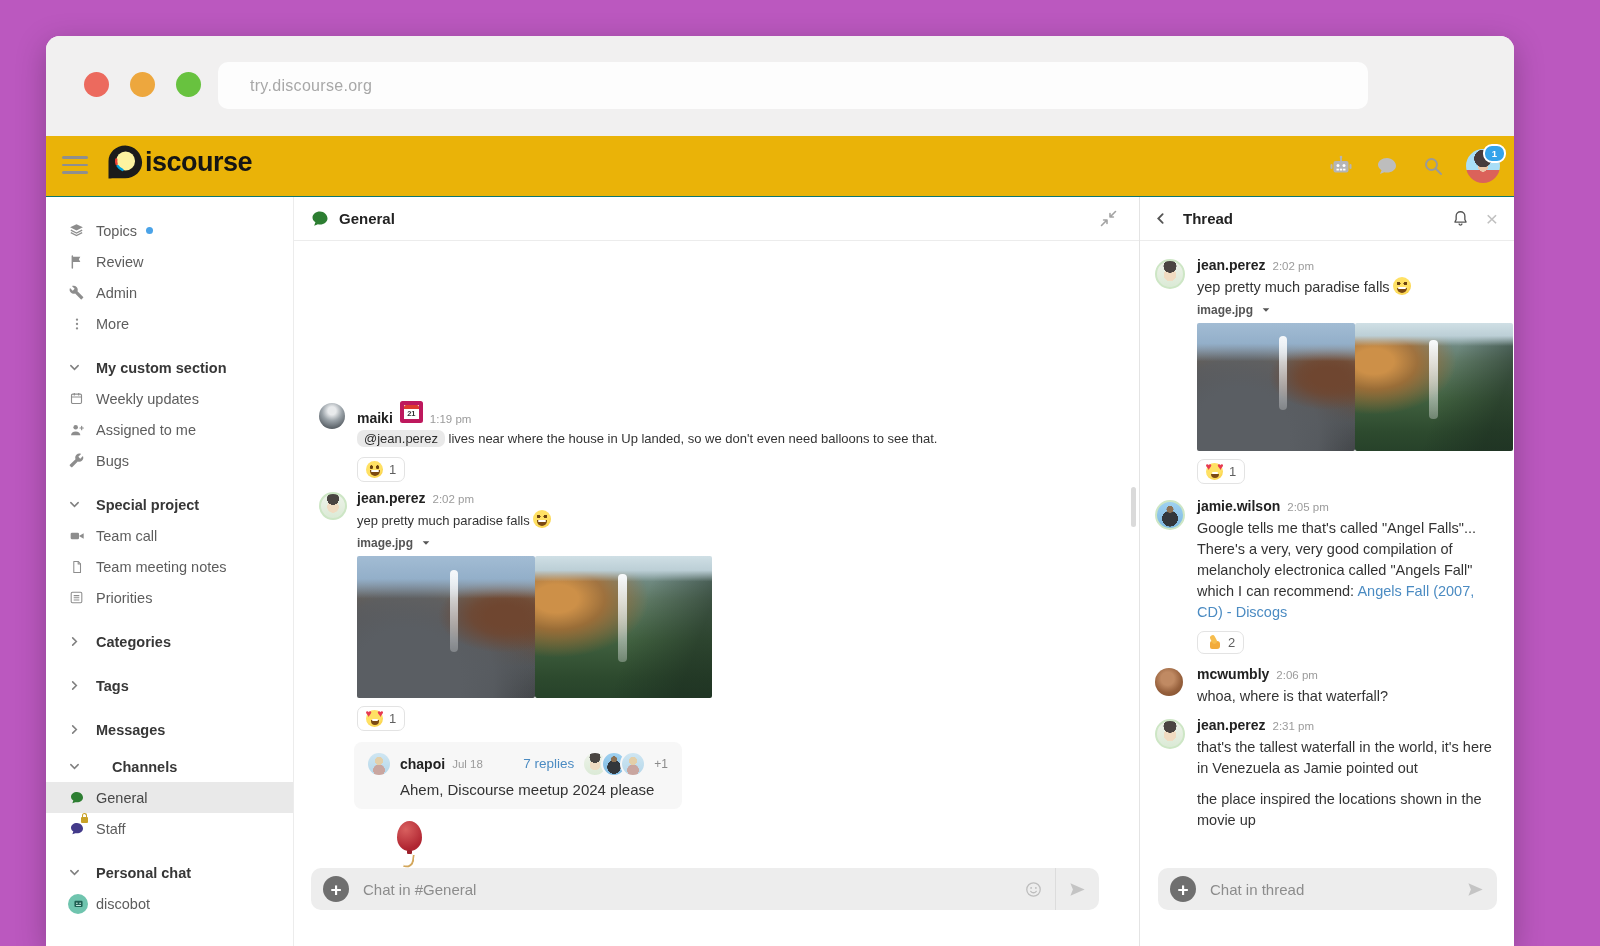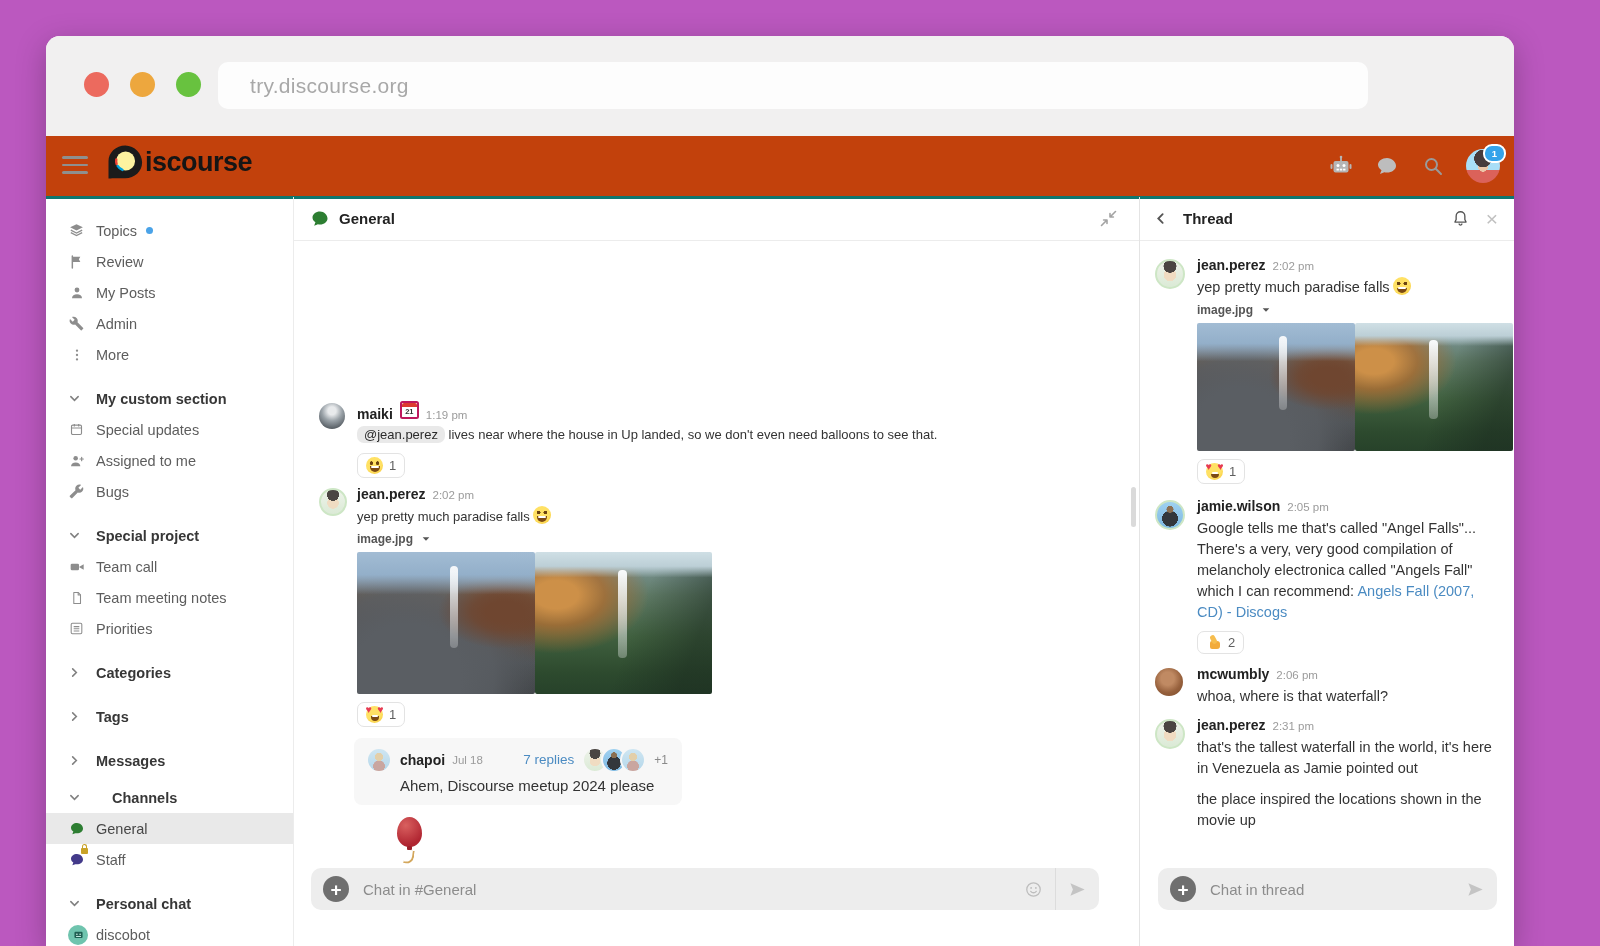--- a/index.html
+++ b/index.html
@@ -7,23 +7,23 @@
   .stage{position:relative;width:1600px;height:946px;background:#bb58bf;overflow:hidden;}
   .window{position:absolute;left:46px;top:36px;width:1468px;height:910px;background:#fff;
           border-radius:14px 14px 0 0;overflow:hidden;box-shadow:0 8px 30px rgba(0,0,0,.25);}
   
   .chrome{position:relative;height:100px;background:#f1f0f0;}
   .lights{position:absolute;left:38px;top:36px;display:flex;gap:21px;}
   .light{width:25px;height:25px;border-radius:50%;}
   .light.red{background:#ec6a5e;} .light.yellow{background:#eda73e;} .light.green{background:#68c23f;}
   .urlbar{position:absolute;left:172px;top:26px;width:1150px;height:47px;background:#fdfdfd;
           border-radius:10px;display:flex;align-items:center;padding-left:32px;box-sizing:border-box;}
-  .urltext{font-size:21px;color:#a8a8a8;letter-spacing:.3px;}
-  
-  .topbar{position:relative;height:60px;background:#c2410c;border-bottom:3px solid #0f766e;}
+  .urltext{font-size:16px;color:#a8a8a8;letter-spacing:.3px;}
+  
+  .topbar{position:relative;height:60px;background:#eab308;border-bottom:1px solid #0f766e;}
   .hamburger{position:absolute;left:16px;top:20px;width:26px;height:19px;cursor:pointer;}
   .hamburger i{display:block;height:2.6px;background:#8f8f8f;border-radius:2px;margin-bottom:5px;}
   .brand{position:absolute;left:61px;top:8px;display:flex;align-items:center;}
   .wordmark{font-size:27px;font-weight:700;color:#151515;letter-spacing:-.5px;margin-left:2px;}
   .nav-icons{position:absolute;right:14px;top:0;height:60px;display:flex;align-items:center;gap:20px;}
   .nav-ic{width:26px;height:26px;display:flex;align-items:center;justify-content:center;cursor:pointer;}
   .avatar-wrap{position:relative;width:34px;height:34px;cursor:pointer;}
   .av{border-radius:50%;}
   .av-user{width:34px;height:34px;background:
      radial-gradient(circle at 50% 28%,#473a3c 0 29%,rgba(0,0,0,0) 30%),
@@ -155,21 +155,21 @@
   .thumb::before{content:"";position:absolute;left:4px;top:6px;width:10px;height:8px;background:#f2ab3c;border-radius:2px 3px 3px 2px;}
   .thumb::after{content:"";position:absolute;left:4.5px;top:0;width:5px;height:9px;background:#f6bd4e;border-radius:3px;transform:rotate(-28deg);}
   .balloon{position:relative;display:inline-block;width:30px;height:46px;}
   .balloon::before{content:"";position:absolute;left:2px;top:0;width:25px;height:30px;
         background:radial-gradient(circle at 35% 28%,#d9605f,#b02531 72%);
         border-radius:50% 50% 48% 48%/55% 55% 45% 45%;}
   .balloon::after{content:"";position:absolute;left:12px;top:29px;width:5px;height:4px;background:#9c1f2a;
         border-radius:1px;}
   .balloon .string{position:absolute;left:9px;top:33px;width:8px;height:12px;border-right:2px solid #d3a75c;
         border-bottom:2px solid #d3a75c;border-radius:0 0 8px 0;transform:rotate(8deg);}
-  .calemoji{position:relative;display:inline-block;width:15px;height:14px;background:#fff;border:2px solid #be185d;
+  .calemoji{position:relative;display:inline-block;width:15px;height:14px;background:#fff;border:4px solid #be185d;
         border-radius:2.5px;vertical-align:-2px;}
   .calemoji .caltop{position:absolute;top:0;left:0;right:0;height:4px;background:#dd3b2f;border-radius:2px 2px 0 0;}
   .calemoji b{position:absolute;left:0;right:0;top:4px;bottom:0;font-size:7.5px;line-height:9px;text-align:center;color:#333;}
   svg{display:block;}
 </style>
 </head>
 <body>
 
 <div class="stage">
   <div class="window">
@@ -254,29 +254,20 @@
             <span class="sicon">
               <svg width="16" height="16" viewBox="0 0 24 24">
                   <path d="M5 3v18" stroke="#8d8d8d" stroke-width="2.2" stroke-linecap="round"></path>
                   <path d="M6 4h11l-2.2 4 2.2 4H6z" fill="#8d8d8d"></path>
                 </svg>
             </span>
             <span>Review</span>
           </div>
           <div class="srow">
             <span class="sicon">
-              <svg width="16" height="16" viewBox="0 0 24 24" fill="#8d8d8d">
-                  <circle cx="12" cy="7.5" r="3.6"></circle>
-                  <path d="M4.5 20c0-4 3.3-6.2 7.5-6.2s7.5 2.2 7.5 6.2z"></path>
-                </svg>
-            </span>
-            <span>My Posts</span>
-          </div>
-          <div class="srow">
-            <span class="sicon">
               <svg width="15" height="15" viewBox="0 0 24 24">
                   <path d="M22.7 19l-9.1-9.1c.9-2.3.4-5-1.5-6.9-2-2-5-2.4-7.4-1.3L9 6 6 9 1.6 4.7C.4 7.1.9 10.1 2.9 12.1c1.9 1.9 4.6 2.4 6.9 1.5l9.1 9.1c.4.4 1 .4 1.4 0l2.3-2.3c.5-.4.5-1.1.1-1.4z" fill="#8d8d8d"></path>
                 </svg>
             </span>
             <span>Admin</span>
           </div>
           <div class="srow">
             <span class="sicon">
               <svg width="14" height="14" viewBox="0 0 24 24" fill="#8d8d8d">
                   <circle cx="12" cy="4.5" r="2"></circle>
@@ -295,21 +286,21 @@
             </span>
             <span>My custom section</span>
           </div>
           <div class="srow">
             <span class="sicon">
               <svg width="15" height="15" viewBox="0 0 24 24" fill="none" stroke="#8d8d8d" stroke-width="1.8">
                   <rect x="4" y="5" width="16" height="15" rx="2"></rect>
                   <path d="M4 9.5h16M8.5 3v4M15.5 3v4"></path>
                 </svg>
             </span>
-            <span>Special updates</span>
+            <span>Weekly updates</span>
           </div>
           <div class="srow">
             <span class="sicon">
               <svg width="16" height="16" viewBox="0 0 24 24">
                   <circle cx="10" cy="8" r="3.4" fill="#8d8d8d"></circle>
                   <path d="M3 20c0-3.8 3-5.8 7-5.8s7 2 7 5.8z" fill="#8d8d8d"></path>
                   <path d="M19 6.5v5M16.5 9h5" stroke="#8d8d8d" stroke-width="1.8" stroke-linecap="round"></path>
                 </svg>
             </span>
             <span>Assigned to me</span>

